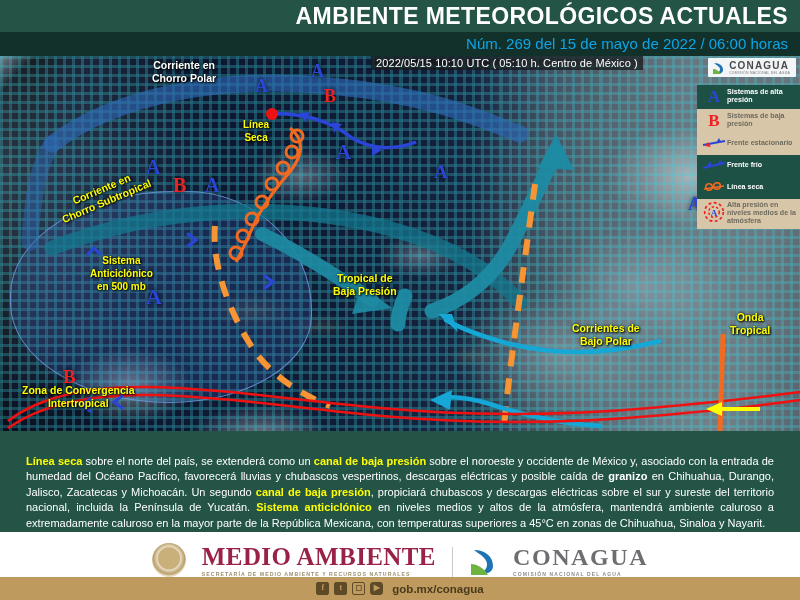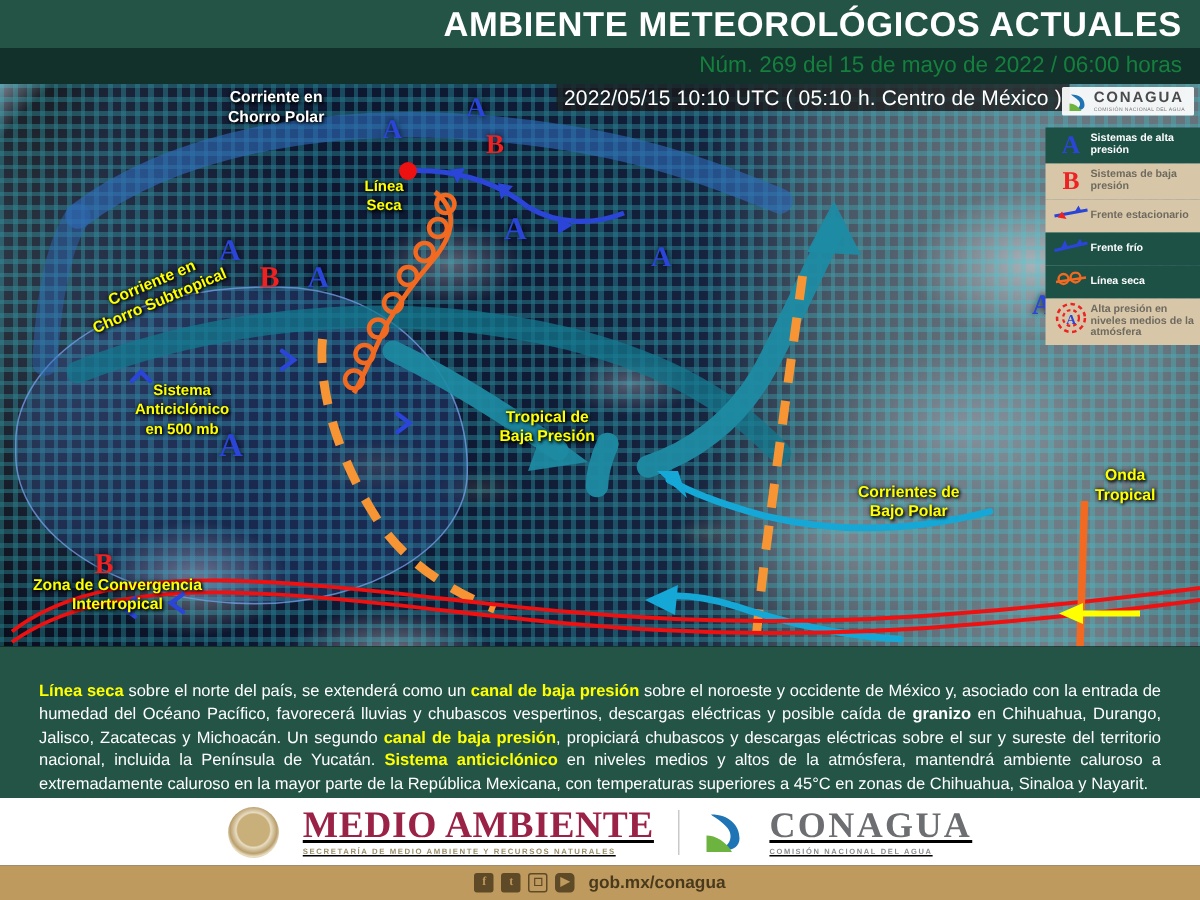--- a/index.html
+++ b/index.html
@@ -5,21 +5,21 @@
 <style>
   html,body{margin:0;padding:0;background:#000;}
   body{width:800px;height:600px;overflow:hidden;font-family:"Liberation Sans",sans-serif;}
   #page{position:relative;width:800px;height:600px;background:#000;}
 
   
   .hdr-top{position:absolute;left:0;top:0;width:800px;height:32px;background:#235446;}
   .hdr-sub{position:absolute;left:0;top:32px;width:800px;height:24px;background:#12312b;}
   .hdr-title{position:absolute;right:12px;top:2px;color:#fff;font-size:23px;font-weight:bold;
              letter-spacing:.4px;line-height:28px;white-space:nowrap;}
-  .hdr-num{position:absolute;right:12px;top:33px;color:#15803d;font-size:15px;line-height:22px;white-space:nowrap;}
+  .hdr-num{position:absolute;right:12px;top:33px;color:#0ea5e9;font-size:15px;line-height:22px;white-space:nowrap;}
 
   
   #map{position:absolute;left:0;top:56px;width:800px;height:375px;overflow:hidden;background:#04070f;}
   .sat{position:absolute;inset:0;
     background:
       radial-gradient(ellipse 120px 70px at 690px 120px, rgba(255,255,255,.55), rgba(255,255,255,0) 70%),
       radial-gradient(ellipse 70px 40px at 300px 120px, rgba(255,255,255,.30), rgba(255,255,255,0) 70%),
       radial-gradient(ellipse 150px 90px at 560px 300px, rgba(255,255,255,.30), rgba(255,255,255,0) 70%),
       radial-gradient(ellipse 90px 55px at 130px 330px, rgba(255,255,255,.42), rgba(255,255,255,0) 70%),
       radial-gradient(ellipse 100px 45px at 260px 380px, rgba(255,255,255,.40), rgba(255,255,255,0) 70%),
@@ -45,21 +45,21 @@
   
   .daylight{position:absolute;left:470px;top:0;width:330px;height:375px;
     background:linear-gradient(90deg, rgba(150,165,175,0) 0%, rgba(150,165,175,.30) 25%, rgba(160,175,185,.38) 65%, rgba(120,135,145,.30) 100%);}
 
   
   .anticyc{position:absolute;left:10px;top:135px;width:300px;height:210px;
     border:1px solid rgba(120,160,230,.75);border-radius:58% 44% 50% 56%/52% 60% 44% 50%;
     background:rgba(70,110,200,.20);}
 
   .tstamp{position:absolute;left:371px;top:0px;background:rgba(25,25,25,.75);color:#fff;
-    font-size:14px;padding:1px 5px;white-space:nowrap;letter-spacing:.1px;}
+    font-size:11px;padding:1px 5px;white-space:nowrap;letter-spacing:.1px;}
 
   
   .mlab{position:absolute;font-weight:bold;line-height:13px;text-align:center;white-space:pre;}
   .mlab.y{color:#ffff00;text-shadow:0 0 3px #000,1px 1px 2px #000;}
   .mlab.w{color:#ffffff;text-shadow:0 0 3px #000,1px 1px 2px #000;}
   .glyphA{position:absolute;color:#2b45d8;font-weight:bold;font-family:"Liberation Serif",serif;
           text-shadow:0 0 4px rgba(0,0,0,.8);}
   .glyphB{position:absolute;color:#ee2222;font-weight:bold;font-family:"Liberation Serif",serif;
           text-shadow:0 0 4px rgba(0,0,0,.8);}
 
@@ -82,21 +82,21 @@
   .lgB{color:#ee2222;font-size:17px;font-weight:bold;font-family:"Liberation Serif",serif;}
 
   
   #panel{position:absolute;left:0;top:431px;width:800px;height:101px;background:#235446;box-sizing:border-box;padding:7px 10px 0 10px;}
   #panel p{margin:16px;color:#ffffff;font-size:11px;line-height:15.4px;text-align:justify;}
   #panel b{color:#ffff00;}
   #panel .wb{color:#ffffff;font-weight:bold;}
 
   
   #foot{position:absolute;left:0;top:532px;width:800px;height:45px;background:#fff;
-    display:flex;align-items:center;justify-content:center;gap:16px;text-decoration:underline;}
+    display:flex;align-items:flex-end;justify-content:center;gap:16px;}
   .eagle{width:34px;height:34px;border-radius:50%;
     background:radial-gradient(circle at 50% 45%, #c9b07a 0 42%, #e8dcc2 46%, #b99f6c 62%, #e8dcc2 70%, #c9b07a 100%);}
   .ma-tx{line-height:1;}
   .ma-tx .t1{font-family:"Liberation Serif",serif;font-size:25px;font-weight:bold;color:#9b2247;letter-spacing:.4px;}
   .ma-tx .t2{font-size:5.2px;letter-spacing:1.05px;color:#9b8e6a;font-weight:bold;margin-top:3px;}
   .divider{width:1px;height:30px;background:#c9c9c9;}
   .cg-tx{line-height:1;}
   .cg-tx .t1{font-family:"Liberation Serif",serif;font-size:24px;font-weight:bold;color:#6d6e71;letter-spacing:1.6px;}
   .cg-tx .t2{font-size:5px;letter-spacing:1.1px;color:#8b8d8f;font-weight:bold;margin-top:3px;}
   .cg-mark{width:28px;height:30px;}

